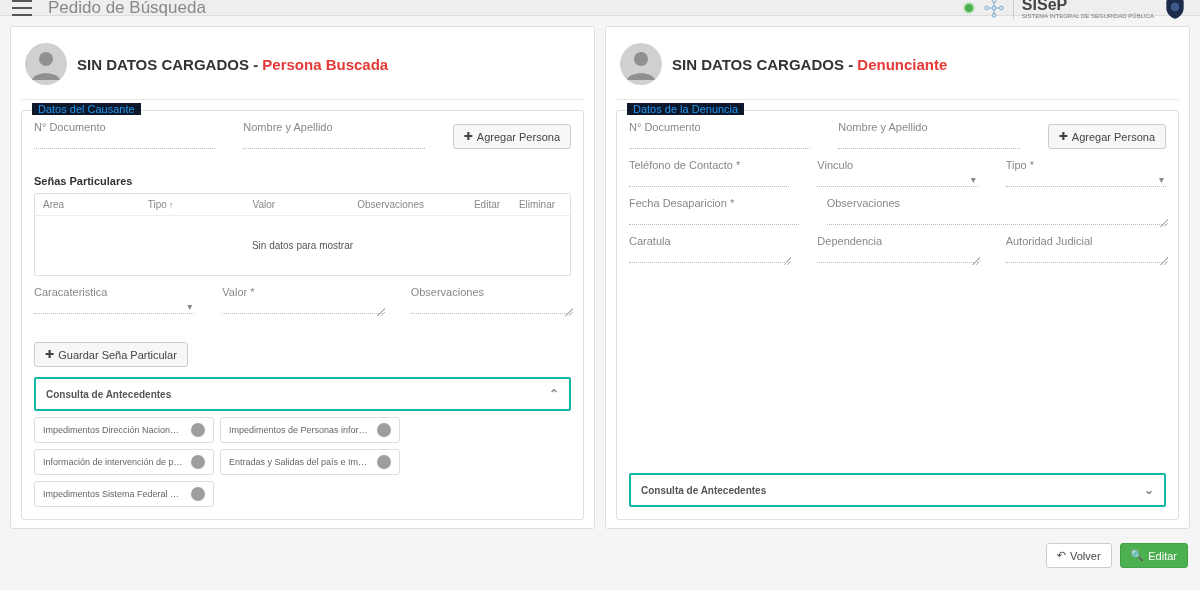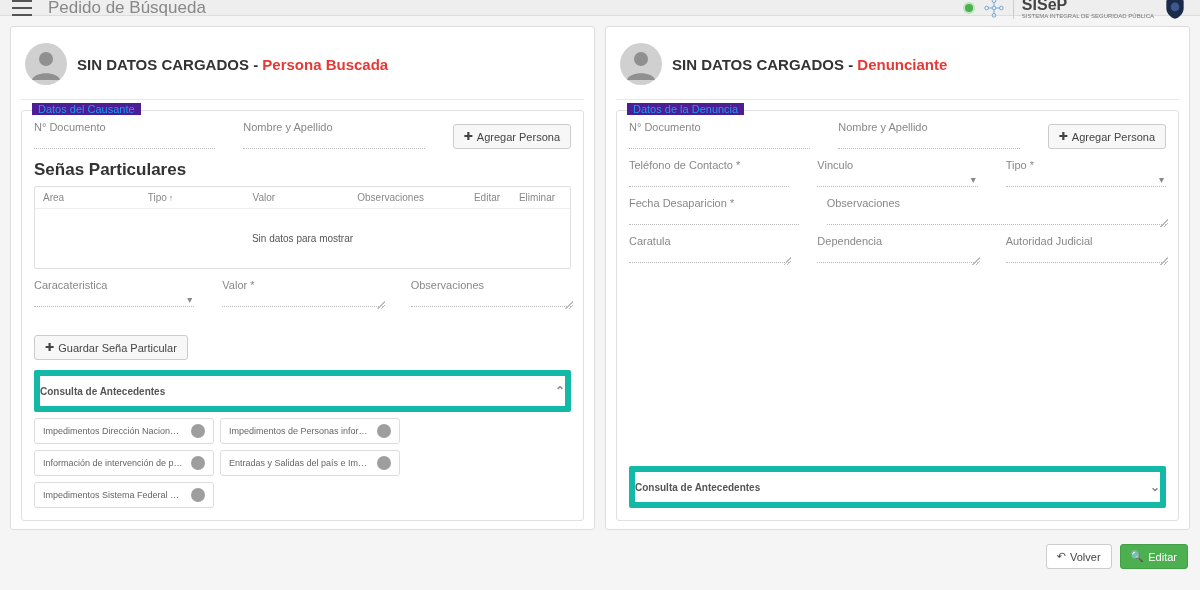--- a/index.html
+++ b/index.html
@@ -19,43 +19,43 @@
 
 .content { display: flex; gap: 10px; padding: 10px; justify-content: center; }
 .panel { flex: 1; background: #fff; border: 1px solid #ddd; border-radius: 3px; padding: 8px 10px; display: flex; flex-direction: column; }
 .panel-header { display: flex; align-items: center; gap: 10px; padding: 8px 4px 14px 4px; border-bottom: 1px solid #e8e8e8; }
 .avatar { width: 42px; height: 42px; border-radius: 50%; background: #d0d0d0; display: flex; align-items: center; justify-content: center; }
 .avatar svg { width: 40px; height: 40px; }
 .panel-title { font-size: 15px; font-weight: bold; color: #333; }
 .panel-title .highlight { color: #e53935; }
 
 .fieldset { border: 1px solid #e0e0e0; border-radius: 3px; margin-top: 10px; padding: 10px 12px 12px 12px; position: relative; }
-.fieldset-legend { position: absolute; top: -8px; left: 10px; background: #4c1d95; padding: 0 6px; color: #2196f3; font-size: 11px; }
+.fieldset-legend { position: absolute; top: -8px; left: 10px; background: #0f172a; padding: 0 6px; color: #2196f3; font-size: 11px; }
 
 .field-row { display: flex; gap: 28px; align-items: flex-end; margin-bottom: 10px; flex-wrap: wrap; }
 .field { flex: 1; min-width: 120px; position: relative; }
 .field .label { font-size: 11px; color: #888; display: block; margin-bottom: 2px; }
 .field .underline { border-bottom: 1px dotted #bbb; height: 14px; }
 .field.select::after { content: "▾"; position: absolute; right: 2px; bottom: 2px; color: #888; font-size: 10px; }
 .field.textarea .underline { height: 14px; }
 .resize-grip { position: absolute; right: -2px; bottom: -2px; width: 8px; height: 8px; background: linear-gradient(135deg, transparent 50%, #bbb 50%, #bbb 60%, transparent 60%, transparent 70%, #bbb 70%, #bbb 80%, transparent 80%); }
 
 .btn { display: inline-flex; align-items: center; gap: 4px; padding: 5px 10px; border: 1px solid #ccc; background: #f7f7f7; border-radius: 3px; font-size: 11px; cursor: pointer; color: #444; }
 .btn-right { margin-left: auto; }
 
-.section-label { font-size: 17px; font-weight: bold; color: #333; margin: 1px 0 6px 0; }
+.section-label { font-size: 11px; font-weight: bold; color: #333; margin: 16px 0 6px 0; }
 
 .table { border: 1px solid #e0e0e0; border-radius: 2px; font-size: 10px; }
 .table-head { display: flex; padding: 5px 8px; color: #888; }
 .th { flex: 1; }
 .th.small { flex: 0 0 50px; text-align: center; }
 .table-body { padding: 24px 12px; text-align: center; color: #555; border-top: 1px solid #eee; }
 .sort-arrow { font-size: 9px; margin-left: 2px; }
 
-.consulta-bar { border: 6px solid #14b8a6; border-radius: 2px; padding: 8px 0; margin-top: auto; display: flex; justify-content: space-between; align-items: center; font-size: 10px; font-weight: bold; color: #555; }
+.consulta-bar { border: 2px solid #14b8a6; border-radius: 2px; padding: 8px 10px; margin-top: auto; display: flex; justify-content: space-between; align-items: center; font-size: 10px; font-weight: bold; color: #555; }
 .chevron { color: #888; font-size: 12px; }
 
 .chips { display: flex; flex-wrap: wrap; gap: 6px; margin-top: 6px; }
 .chip { display: flex; align-items: center; justify-content: space-between; gap: 8px; border: 1px solid #ddd; border-radius: 3px; padding: 5px 8px; font-size: 9px; color: #666; width: 180px; background: #fff; }
 .chip .dot { width: 14px; height: 14px; border-radius: 50%; background: #9e9e9e; flex-shrink: 0; }
 .chip .txt { white-space: nowrap; overflow: hidden; text-overflow: ellipsis; flex: 1; }
 
 .footer { display: flex; justify-content: flex-end; gap: 8px; padding: 4px 12px 12px 12px; }
 .btn-white { background: #fff; border: 1px solid #ccc; }
 .btn-green { background: #4caf50; border: 1px solid #43a047; color: #fff; }

